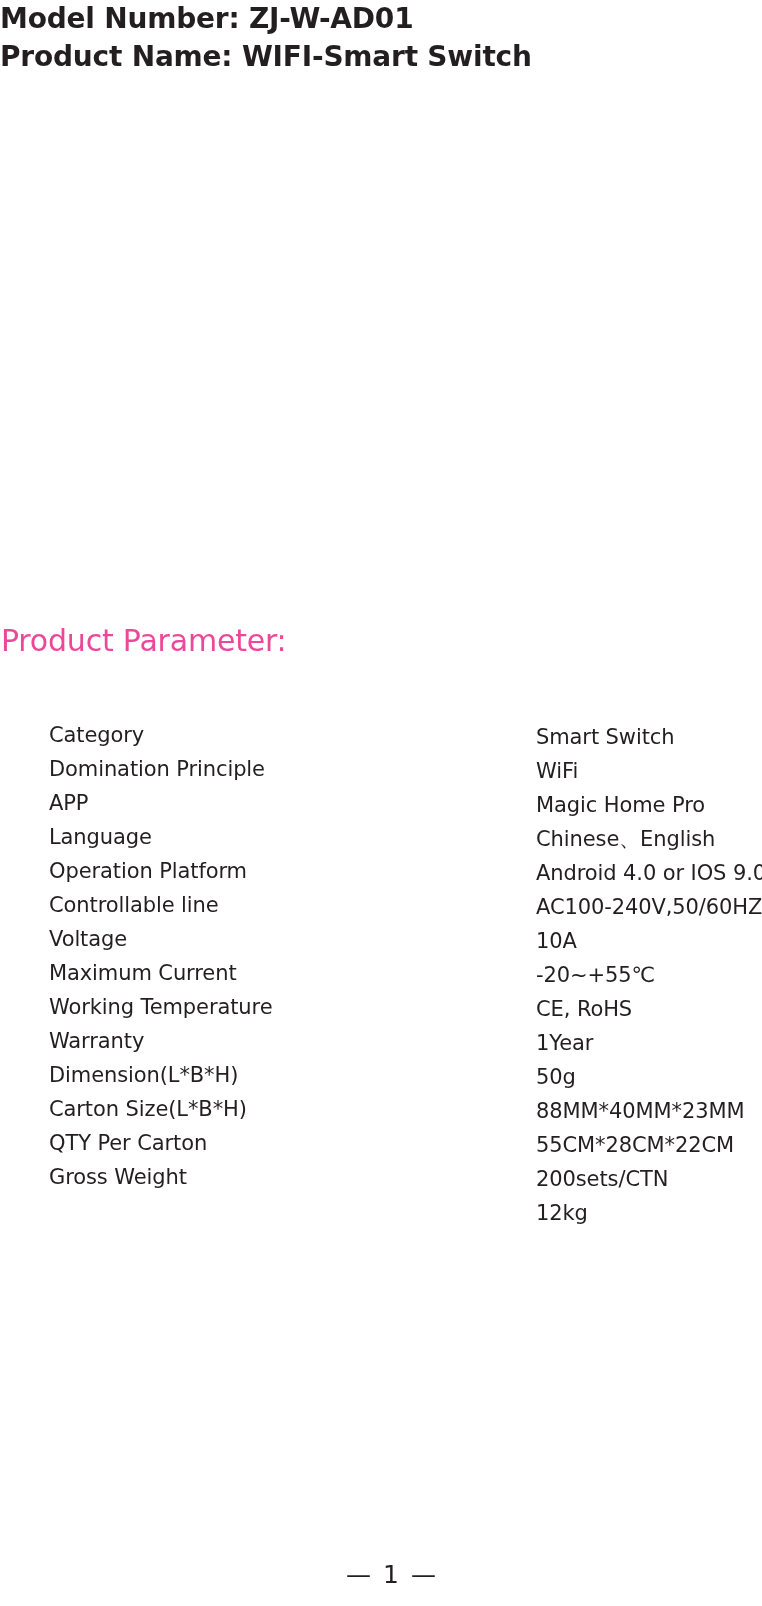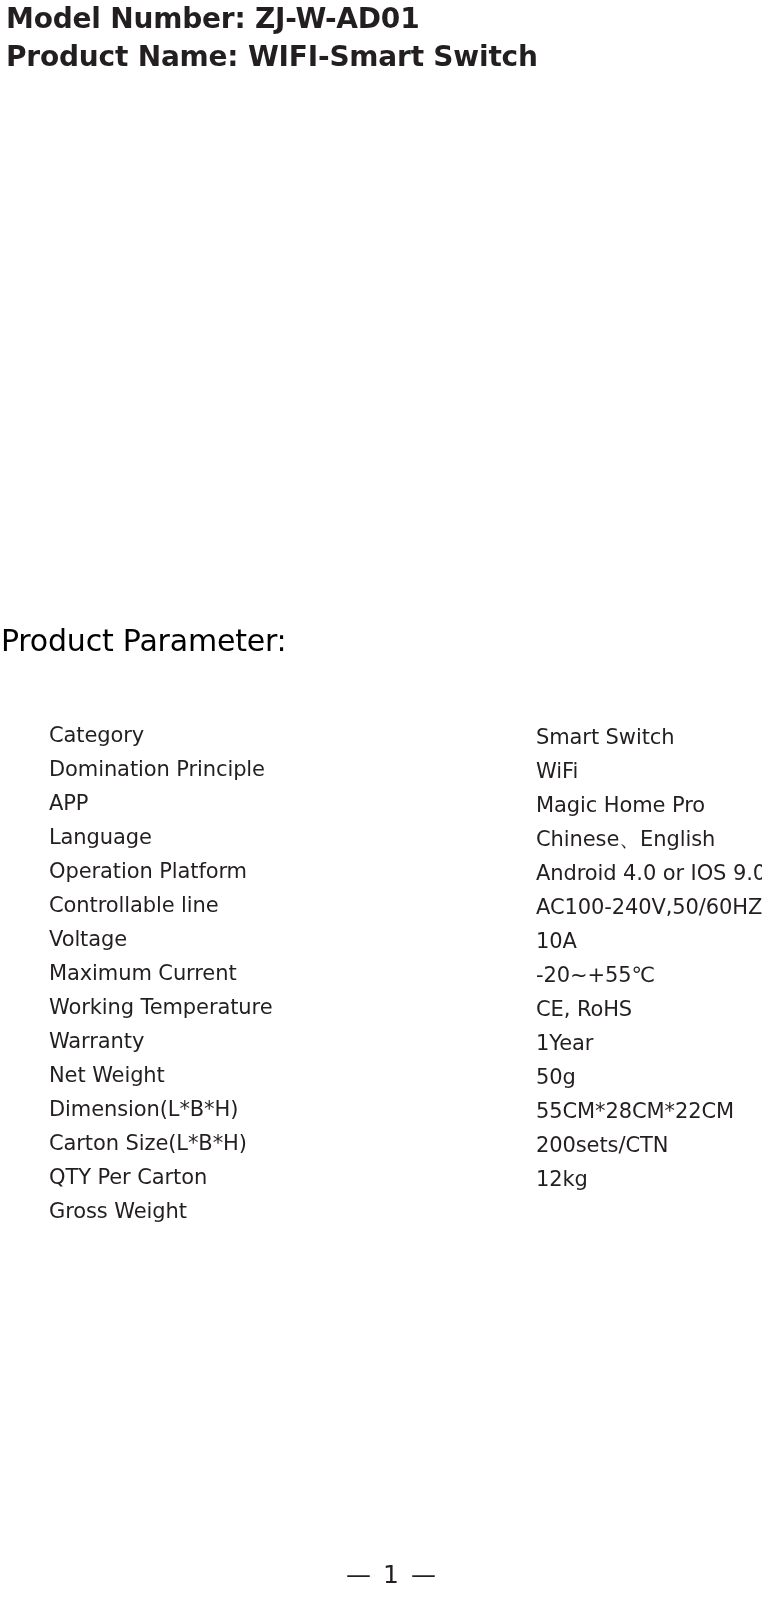--- a/index.html
+++ b/index.html
@@ -13,21 +13,21 @@
     position: relative;
     overflow: hidden;
     font-family: "DejaVu Sans", "Liberation Sans", sans-serif;
     color: #231f20;
     -webkit-font-smoothing: antialiased;
   }
 
   
   .doc-header {
     position: absolute;
-    left: 6px;
+    left: 0;
     top: 0px;
     width: 740px;
   }
   .doc-header .hline {
     font-size: 28px;
     line-height: 38px;
     font-weight: 600;
     letter-spacing: -0.2px;
     white-space: nowrap;
     color: #231f20;
@@ -46,21 +46,21 @@
   
   .section-heading {
     position: absolute;
     left: 1px;
     top: 620px;
     font-size: 30px;
     line-height: 42px;
     font-weight: 500;
     letter-spacing: -0.2px;
     white-space: nowrap;
-    color: #000000;
+    color: #ec4899;
   }
 
   
   .param-table {
     position: absolute;
     left: 0px;
     top: 718px;
     width: 762px;
   }
   .param-col {
@@ -127,39 +127,39 @@
     <div class="param-cell">Category</div>
     <div class="param-cell">Domination Principle</div>
     <div class="param-cell">APP</div>
     <div class="param-cell">Language</div>
     <div class="param-cell">Operation Platform</div>
     <div class="param-cell">Controllable line</div>
     <div class="param-cell">Voltage</div>
     <div class="param-cell">Maximum Current</div>
     <div class="param-cell">Working Temperature</div>
     <div class="param-cell">Warranty</div>
-    <div class="param-cell">Net Weight</div>
     <div class="param-cell">Dimension(L*B*H)</div>
     <div class="param-cell">Carton Size(L*B*H)</div>
     <div class="param-cell">QTY Per Carton</div>
     <div class="param-cell">Gross Weight</div>
   </div>
 
   <div class="param-col values">
     <div class="param-cell">Smart Switch</div>
     <div class="param-cell">WiFi</div>
     <div class="param-cell">Magic Home Pro</div>
     <div class="param-cell">Chinese、English</div>
     <div class="param-cell">Android 4.0 or IOS 9.0</div>
     <div class="param-cell">AC100-240V,50/60HZ</div>
     <div class="param-cell">10A</div>
     <div class="param-cell">-20~+55℃</div>
     <div class="param-cell">CE, RoHS</div>
     <div class="param-cell">1Year</div>
     <div class="param-cell">50g</div>
+    <div class="param-cell">88MM*40MM*23MM</div>
     <div class="param-cell">55CM*28CM*22CM</div>
     <div class="param-cell">200sets/CTN</div>
     <div class="param-cell">12kg</div>
   </div>
 </div>
 
 <div class="page-footer">
   <span class="pagenum">— 1 —</span>
 </div>
 

